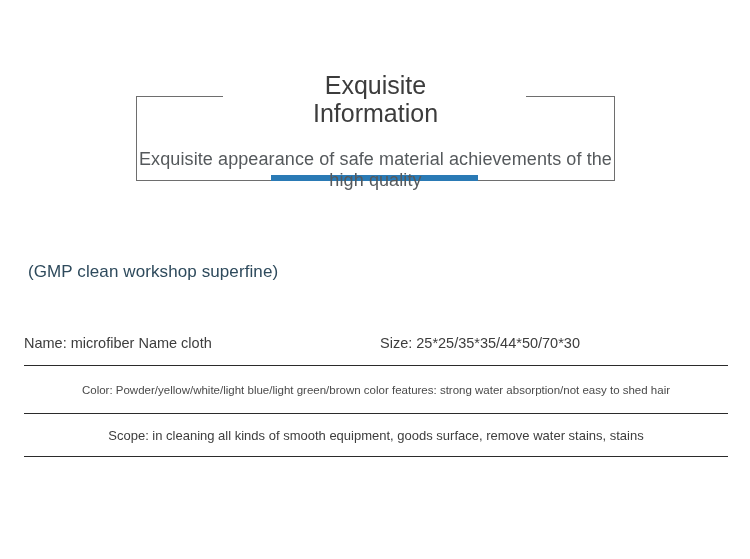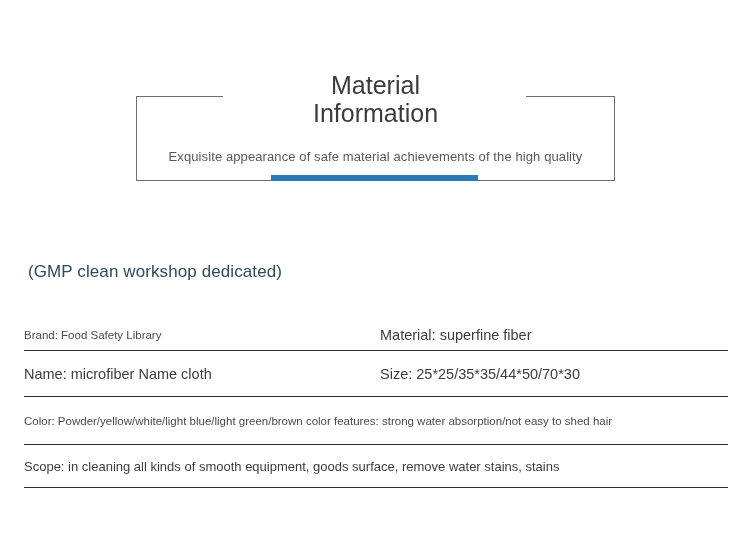--- a/index.html
+++ b/index.html
@@ -93,21 +93,21 @@
     box-sizing: border-box;
     white-space: pre-line;
   }
 
   .banner-subtitle {
     position: absolute;
     left: 0;
     right: 0;
     top: 53px;
     text-align: center;
-    font-size: 13px;
+    font-size: 18px;
     color: #55595c;
     letter-spacing: 0.1px;
   }
 
   
   .gmp-note {
     position: absolute;
     left: 28px;
     top: 262px;
     font-size: 17px;
@@ -134,20 +134,21 @@
   }
   .spec-cell.left {
     width: 356px;
     flex: none;
   }
   .spec-cell.right {
     flex: 1;
   }
   .spec-cell.full {
     width: 100%;
+    text-align: center;
   }
   .txt-sm {
     font-size: 11.5px;
     color: #4a4a4a;
   }
   .txt-lg {
     font-size: 14.5px;
     color: #3d3d3d;
   }
   .txt-md {
@@ -163,33 +164,29 @@
 <body>
 
 <div class="header-banner">
   <div class="banner-edge-top-left"></div>
   <div class="banner-edge-top-right"></div>
   <div class="banner-edge-left"></div>
   <div class="banner-edge-right"></div>
   <div class="banner-edge-bottom"></div>
   <div class="banner-accent"></div>
 
-  <div class="banner-title">Material
+  <div class="banner-title">Exquisite
 Information</div>
   <div class="banner-subtitle">Exquisite appearance of safe material achievements of the high quality</div>
 </div>
 
-<div class="gmp-note">(GMP clean workshop dedicated)</div>
+<div class="gmp-note">(GMP clean workshop superfine)</div>
 
 <div class="spec-table">
 
-  <div class="spec-row row-1">
-    <div class="spec-cell left txt-sm">Brand: Food Safety Library</div>
-    <div class="spec-cell right txt-lg">Material: superfine fiber</div>
-  </div>
 
   <div class="spec-row row-2">
     <div class="spec-cell left txt-lg">Name: microfiber Name cloth</div>
     <div class="spec-cell right txt-lg">Size: 25*25/35*35/44*50/70*30</div>
   </div>
 
   <div class="spec-row row-3">
     <div class="spec-cell full txt-sm">Color: Powder/yellow/white/light blue/light green/brown color features: strong water absorption/not easy to shed hair</div>
   </div>
 

